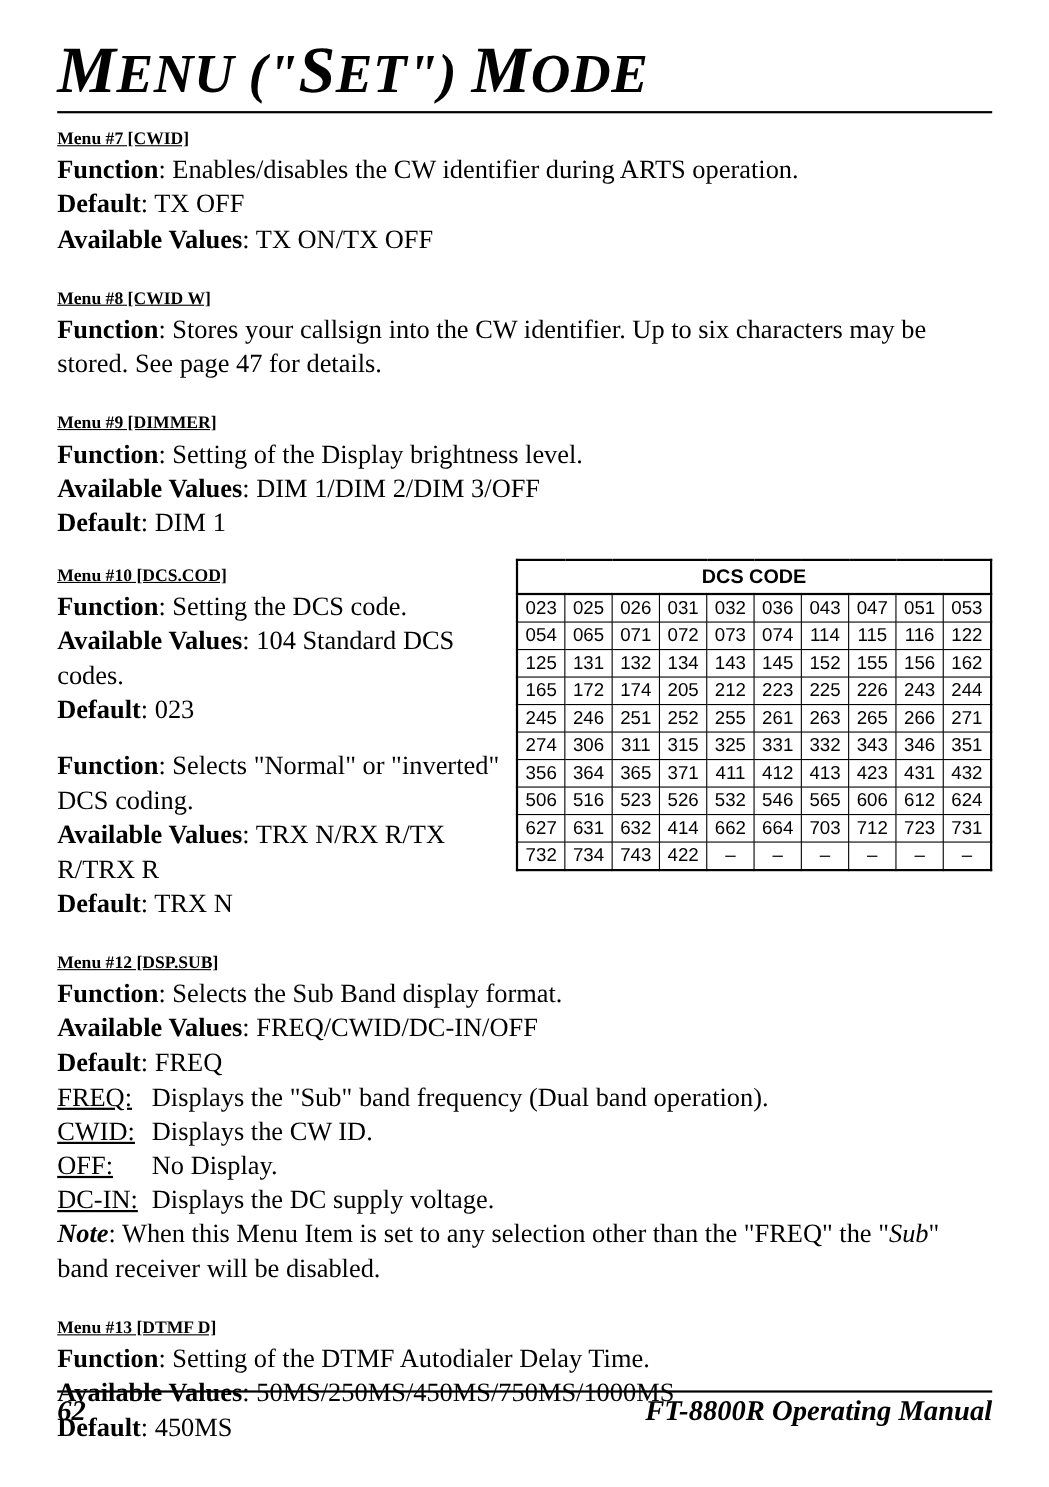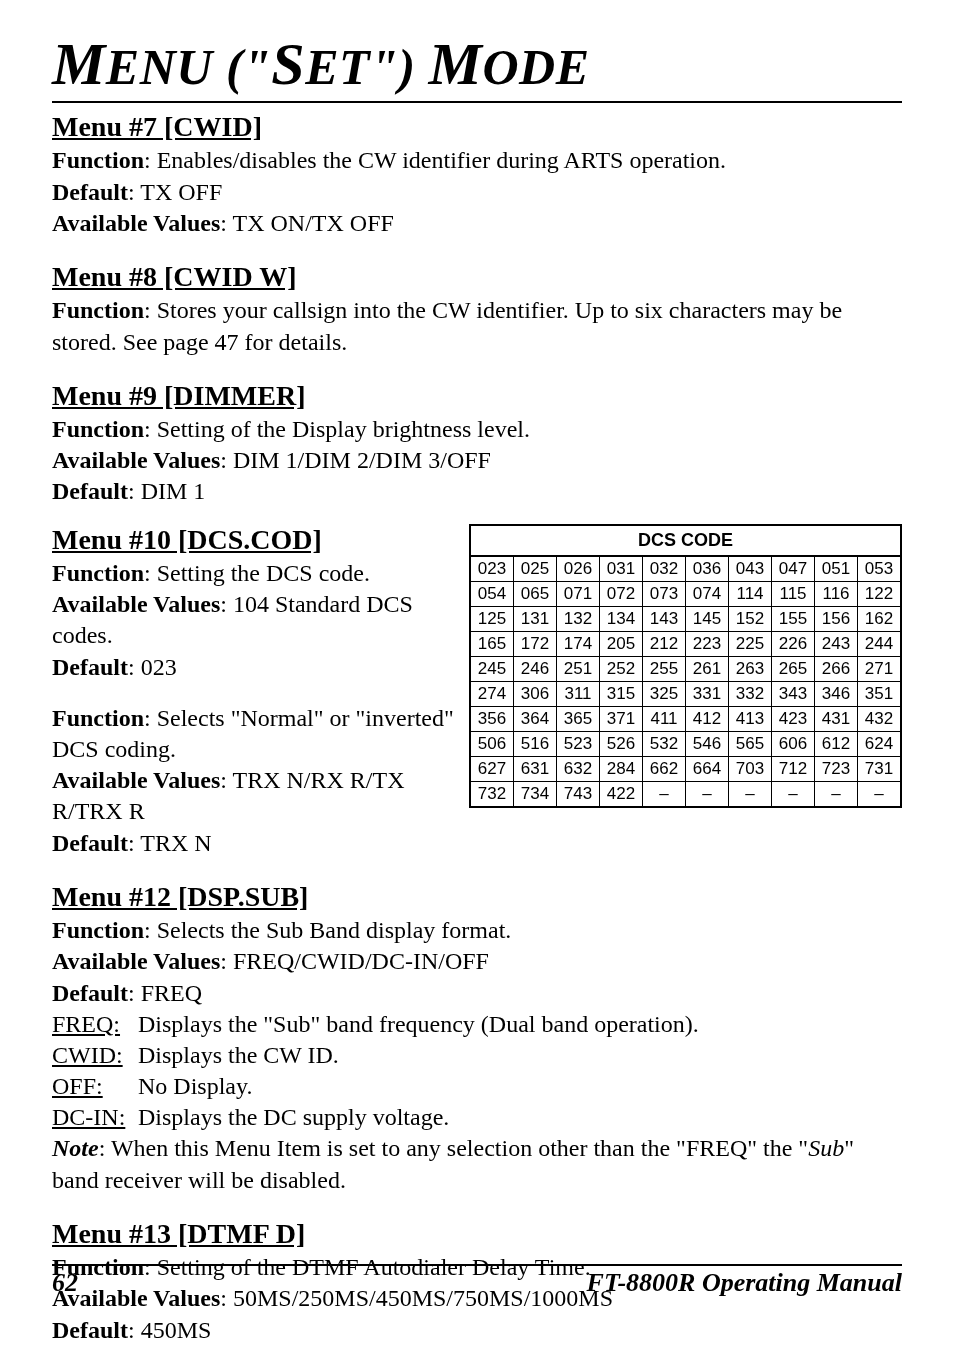--- a/index.html
+++ b/index.html
@@ -30,21 +30,21 @@
   .title .big { font-size: 60px; }
   .hr-title {
     border: none;
     border-top: 2.5px solid #000;
     margin: 0 0 4px 0;
   }
   .section { margin-top: 6px; }
   .menu-head {
     font-weight: bold;
     text-decoration: underline;
-    font-size: 28px;
+    font-size: 16px;
   }
   .line { font-size: 24px; line-height: 1.3; }
   .lbl { font-weight: bold; }
   .ital { font-style: italic; }
   .note-lbl { font-weight: bold; font-style: italic; }
   .gap { height: 14px; }
   .content-row { display:flex; align-items:flex-start; }
   .left-col { flex: 1 1 auto; min-width:0; }
   .table-wrap { flex: 0 0 auto; margin-left: 8px; margin-top: 2px; }
   table.dcs {
@@ -246,21 +246,21 @@
               <td>546</td>
               <td>565</td>
               <td>606</td>
               <td>612</td>
               <td>624</td>
             </tr>
             <tr>
               <td>627</td>
               <td>631</td>
               <td>632</td>
-              <td>284</td>
+              <td>414</td>
               <td>662</td>
               <td>664</td>
               <td>703</td>
               <td>712</td>
               <td>723</td>
               <td>731</td>
             </tr>
             <tr>
               <td>732</td>
               <td>734</td>

